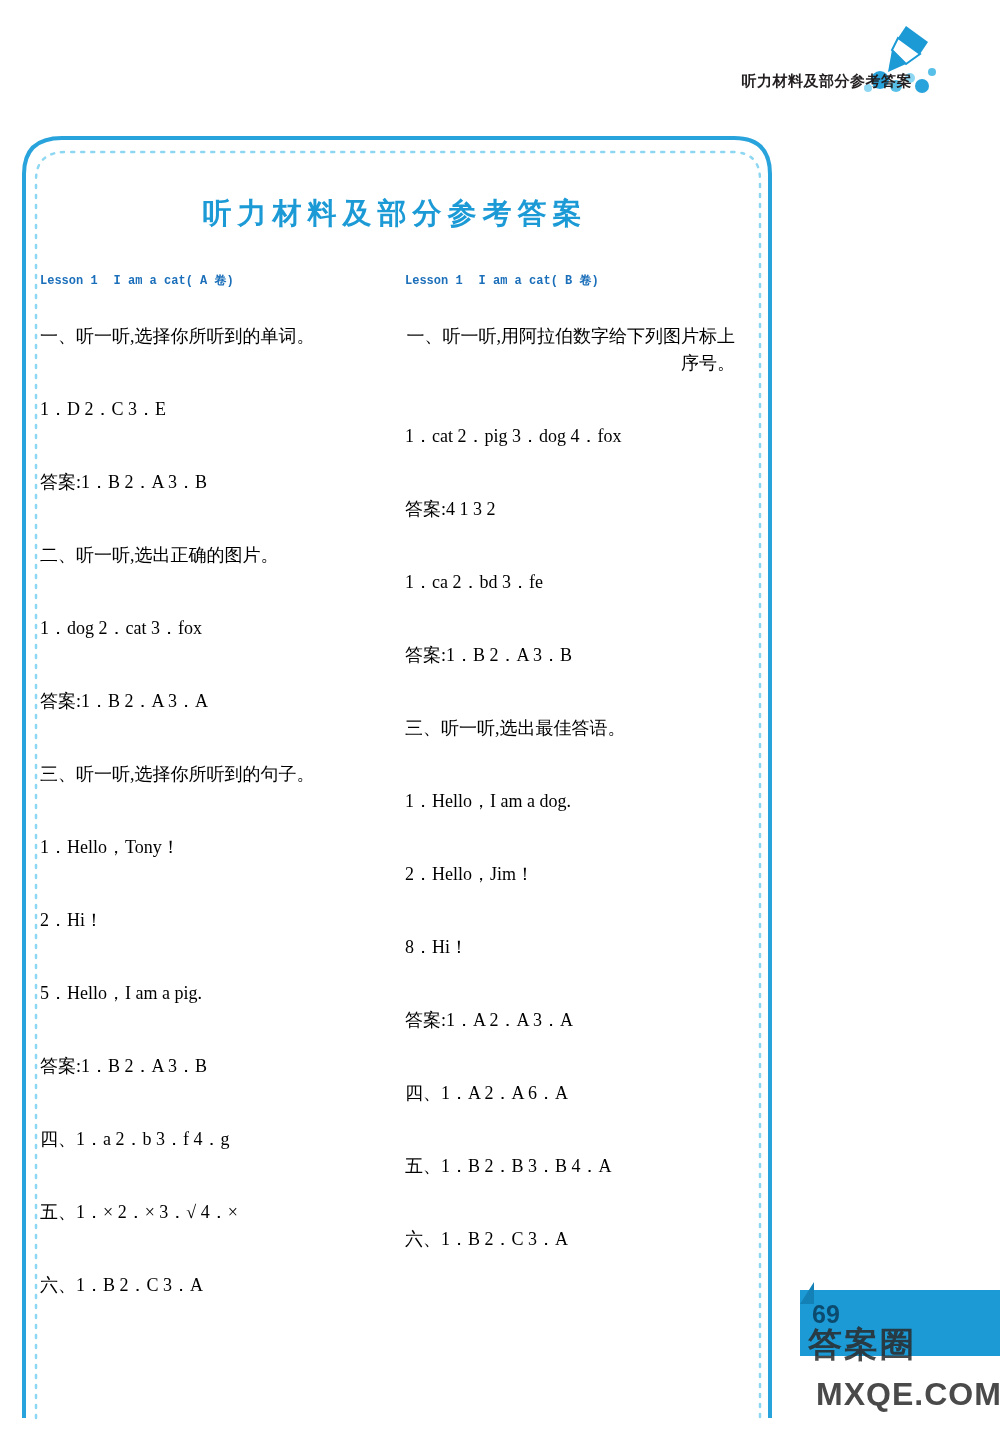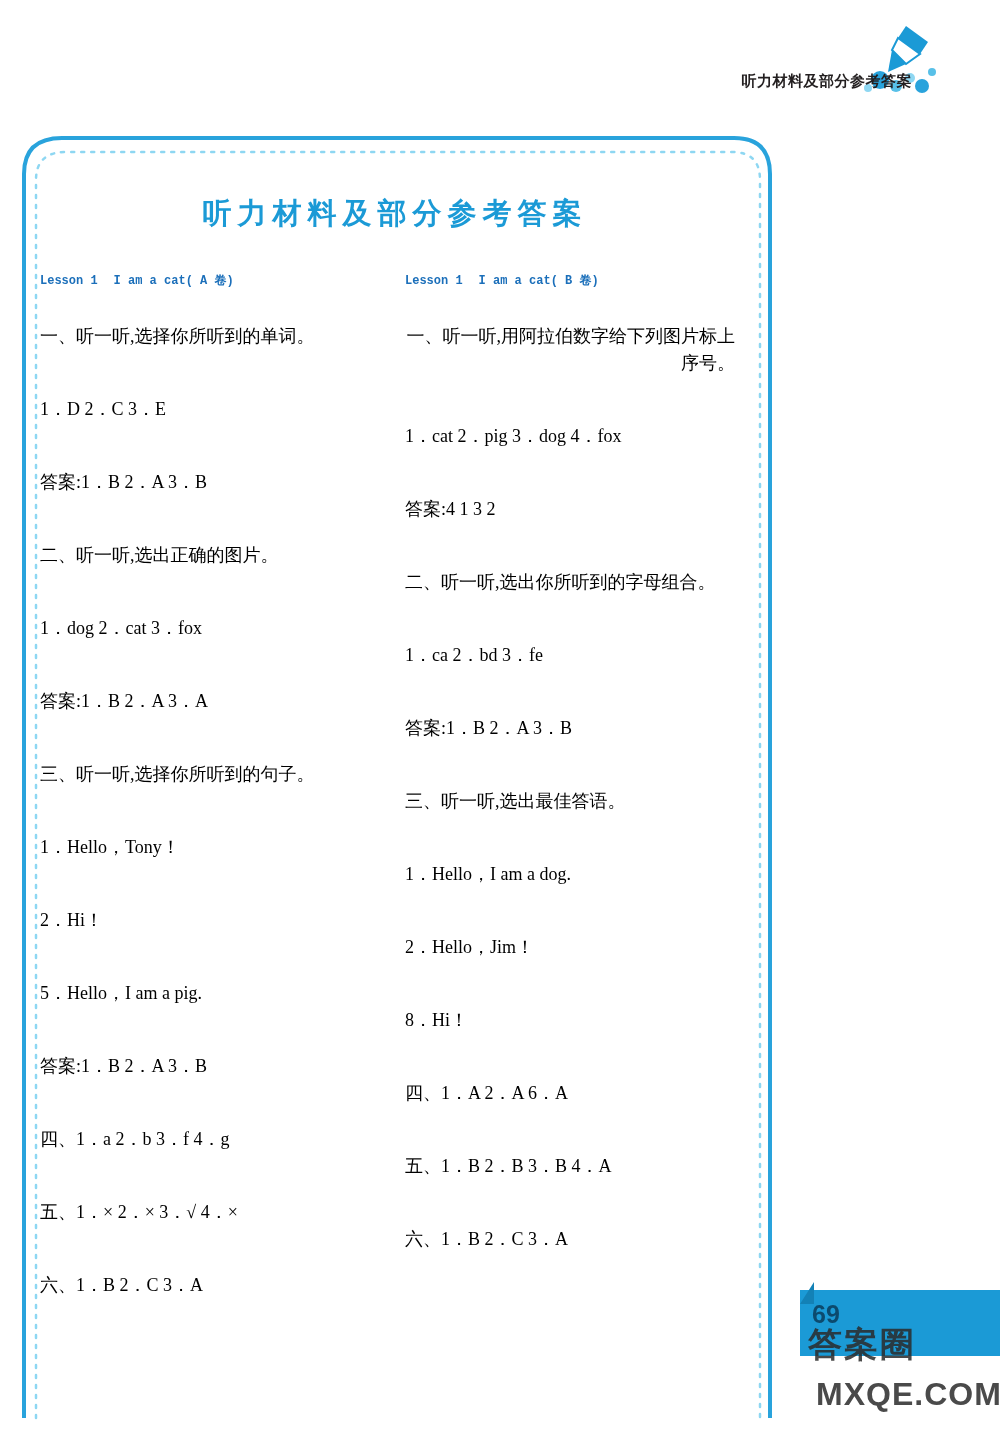--- a/index.html
+++ b/index.html
@@ -220,27 +220,27 @@
 </div>
 
 <div class="col col-right">
   <div class="lesson-head">
     <span>Lesson 1</span><span class="sp"></span><span>I am a cat</span><span>( B 卷)</span>
   </div>
 
   <p class="line wrap">一、听一听,用阿拉伯数字给下列图片标上序号。</p>
   <p class="line">1．cat  2．pig  3．dog  4．fox</p>
   <p class="line">答案:4 1 3 2</p>
-  <p class="line">二、听一听,选出你所听到的字母组合。</p>
   <p class="line">1．ca  2．bd  3．fe</p>
   <p class="line">答案:1．B  2．A  3．B</p>
   <p class="line">三、听一听,选出最佳答语。</p>
   <p class="line">1．Hello，I am a dog.</p>
   <p class="line">2．Hello，Jim！</p>
   <p class="line">8．Hi！</p>
+  <p class="line">答案:1．A  2．A  3．A</p>
   <p class="line">四、1．A  2．A  6．A</p>
   <p class="line">五、1．B  2．B  3．B  4．A</p>
   <p class="line">六、1．B  2．C  3．A</p>
 </div>
 
 <div class="sidetab"></div>
 <div class="sidetab-tri"></div>
 <div class="sidetab-num">69</div>
 
 <div class="watermark">

